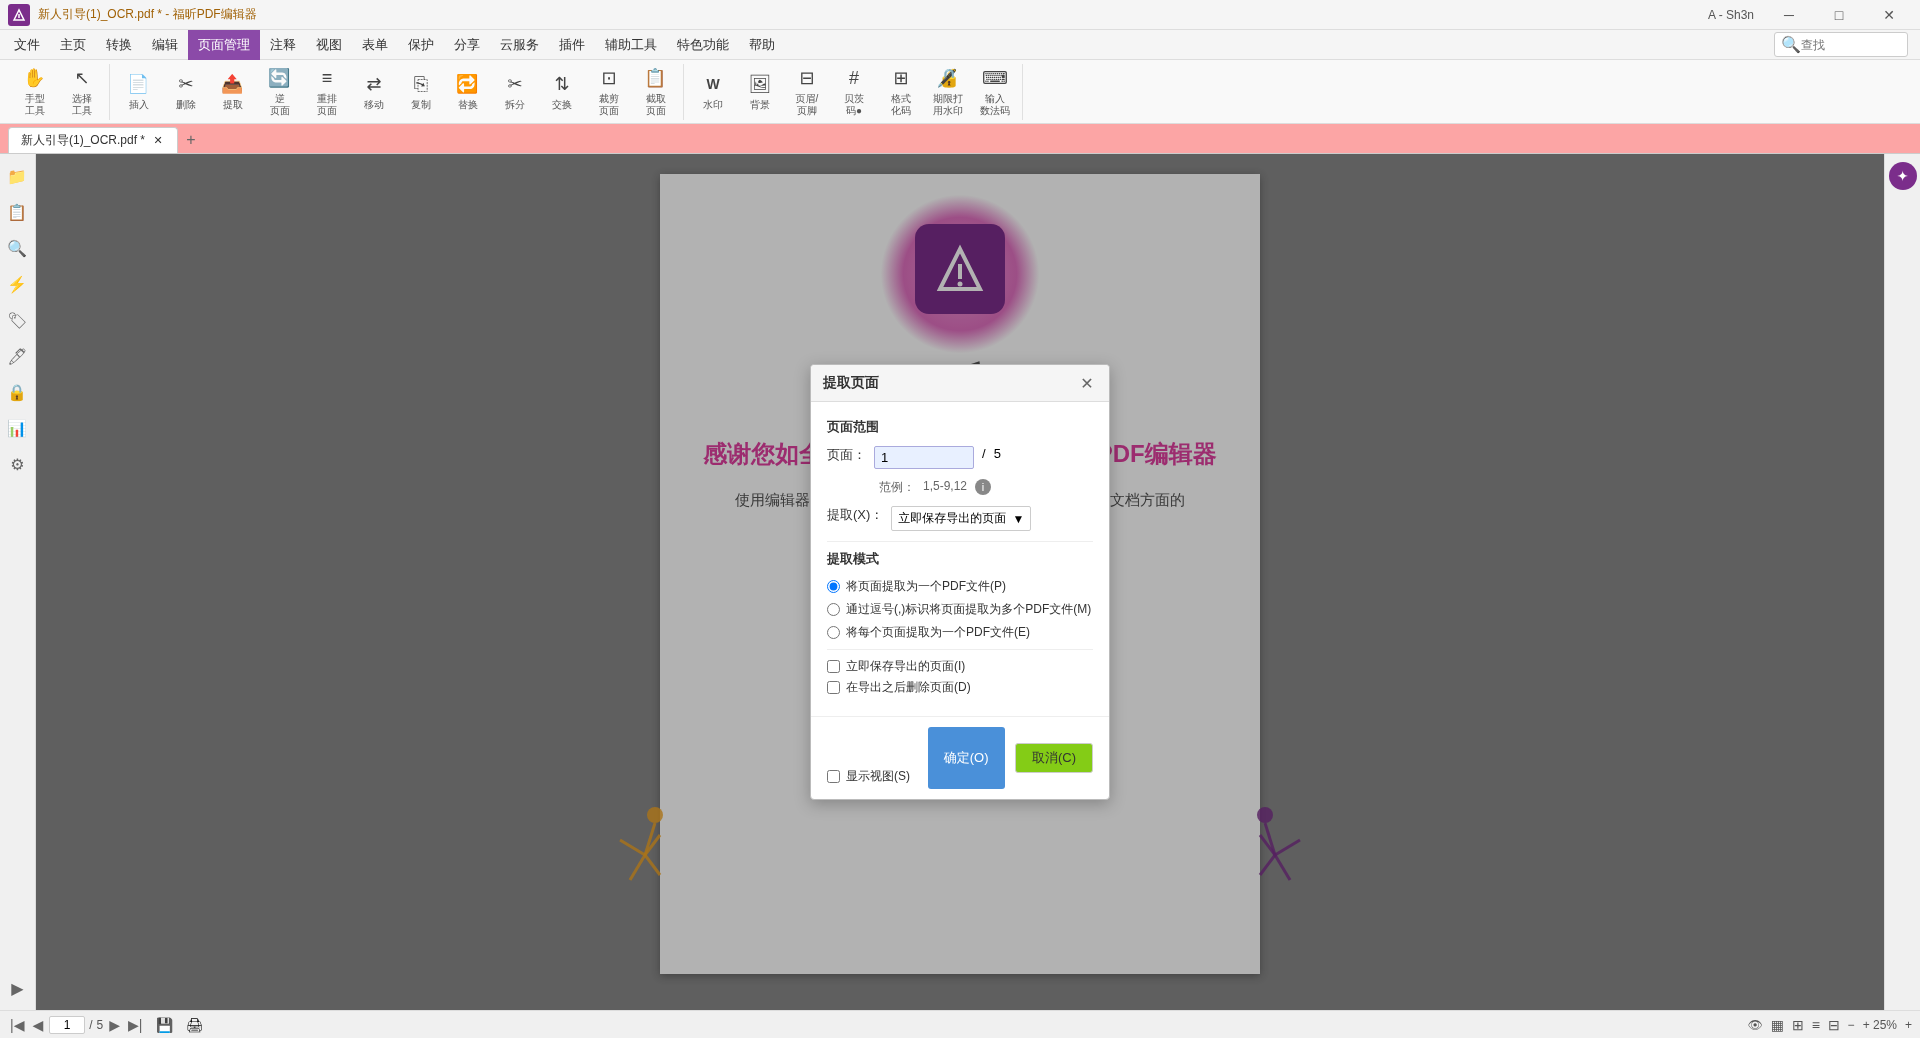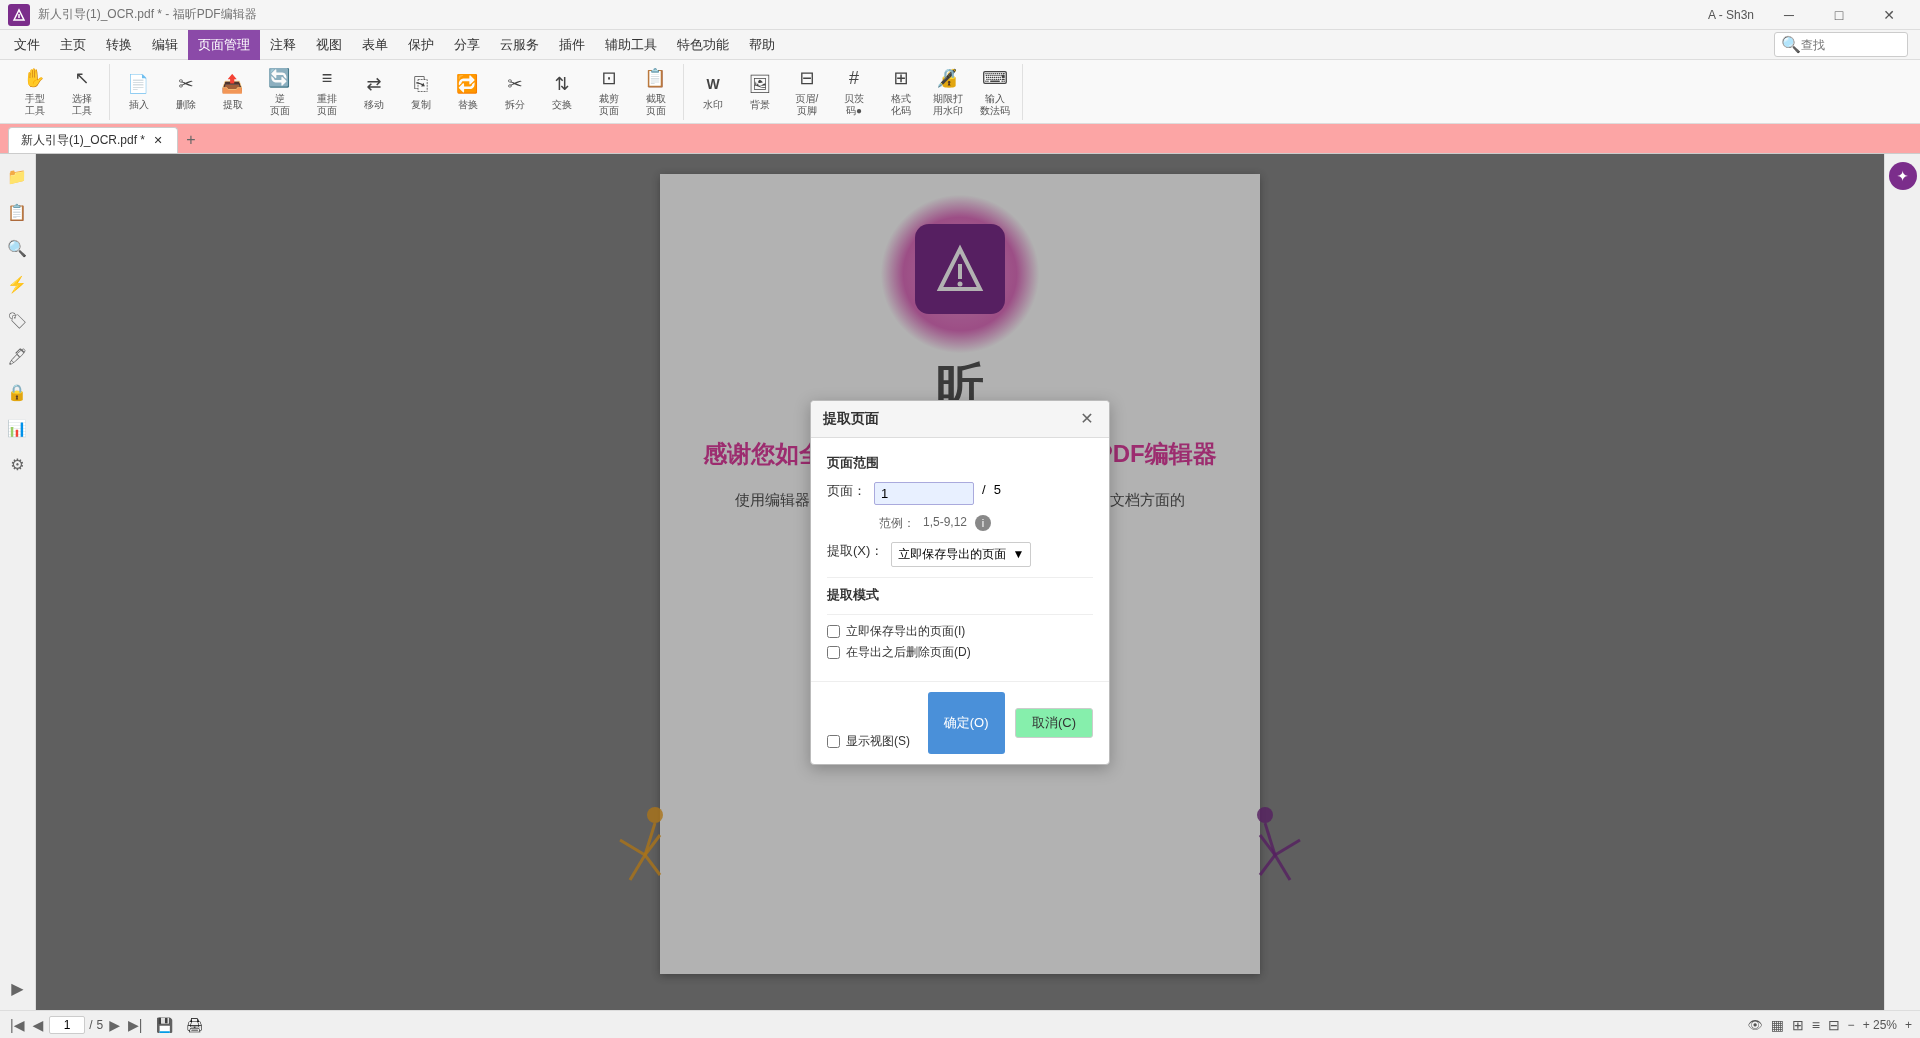--- a/index.html
+++ b/index.html
@@ -8,21 +8,21 @@
     
     #titlebar {
       width: 100%; height: 30px; background: #f5f5f5;
       display: flex; align-items: center; justify-content: space-between;
       border-bottom: 1px solid #ddd; padding: 0 8px;
       user-select: none;
     }
     #titlebar .title-left { display: flex; align-items: center; gap: 8px; }
     #titlebar .app-icon { width: 22px; height: 22px; background: #7b2d8b; border-radius: 3px; display: flex; align-items: center; justify-content: center; }
     #titlebar .app-icon svg { width: 14px; height: 14px; fill: white; }
-    #titlebar .title-text { font-size: 12px; color: #737373; text-align: right; }
+    #titlebar .title-text { font-size: 12px; color: #a16207; text-align: right; }
     #titlebar .title-right { display: flex; align-items: center; gap: 4px; font-size: 12px; color: #555; }
     #titlebar .win-btn { width: 46px; height: 30px; display: flex; align-items: center; justify-content: center; cursor: pointer; font-size: 14px; }
 
     
     #menubar {
       width: 100%; height: 30px; background: #f5f5f5;
       display: flex; align-items: center;
       border-bottom: 1px solid #ddd; padding: 0 4px;
     }
     #menubar .menu-item {
@@ -146,21 +146,21 @@
     #modal-footer {
       display: flex; align-items: flex-end; justify-content: space-between;
       padding: 10px 16px; border-top: 1px solid #eee;
     }
     #modal-footer .footer-left { display: flex; align-items: center; gap: 6px; font-size: 12px; }
     #modal-footer .btn-ok {
       background: #4a90d9; color: white; border: none; border-radius: 3px;
       padding: 22px 16px; cursor: pointer; font-size: 13px;
     }
     #modal-footer .btn-cancel {
-      background: #86efac; color: #333; border: 1px solid #ccc; border-radius: 3px;
+      background: #84cc16; color: #333; border: 1px solid #ccc; border-radius: 3px;
       padding: 5px 16px; cursor: pointer; font-size: 13px; margin-left: 6px;
     }
   </style>
 </head>
 <body>
 
 <div id="titlebar">
   <div class="title-left">
     <div class="app-icon">
       <svg viewBox="0 0 14 14">
@@ -395,20 +395,34 @@
             <div class="form-select" style="min-width:140px;">
               <span>立即保存导出的页面</span>
               <span>▼</span>
             </div>
           </div>
 
           <div class="section-divider"></div>
 
           <div class="form-section-title">提取模式</div>
 
+          <div class="radio-group">
+            <label class="radio-item">
+              <input type="radio" name="extract-mode" checked="" style="">
+              <span>将页面提取为一个PDF文件(P)</span>
+            </label>
+            <label class="radio-item">
+              <input type="radio" name="extract-mode" style="">
+              <span>通过逗号(,)标识将页面提取为多个PDF文件(M)</span>
+            </label>
+            <label class="radio-item">
+              <input type="radio" name="extract-mode" style="">
+              <span>将每个页面提取为一个PDF文件(E)</span>
+            </label>
+          </div>
 
           <div class="section-divider"></div>
 
           <label class="checkbox-item">
             <input type="checkbox" style="">
             <span>立即保存导出的页面(I)</span>
           </label>
           <label class="checkbox-item">
             <input type="checkbox" style="">
             <span>在导出之后删除页面(D)</span>

